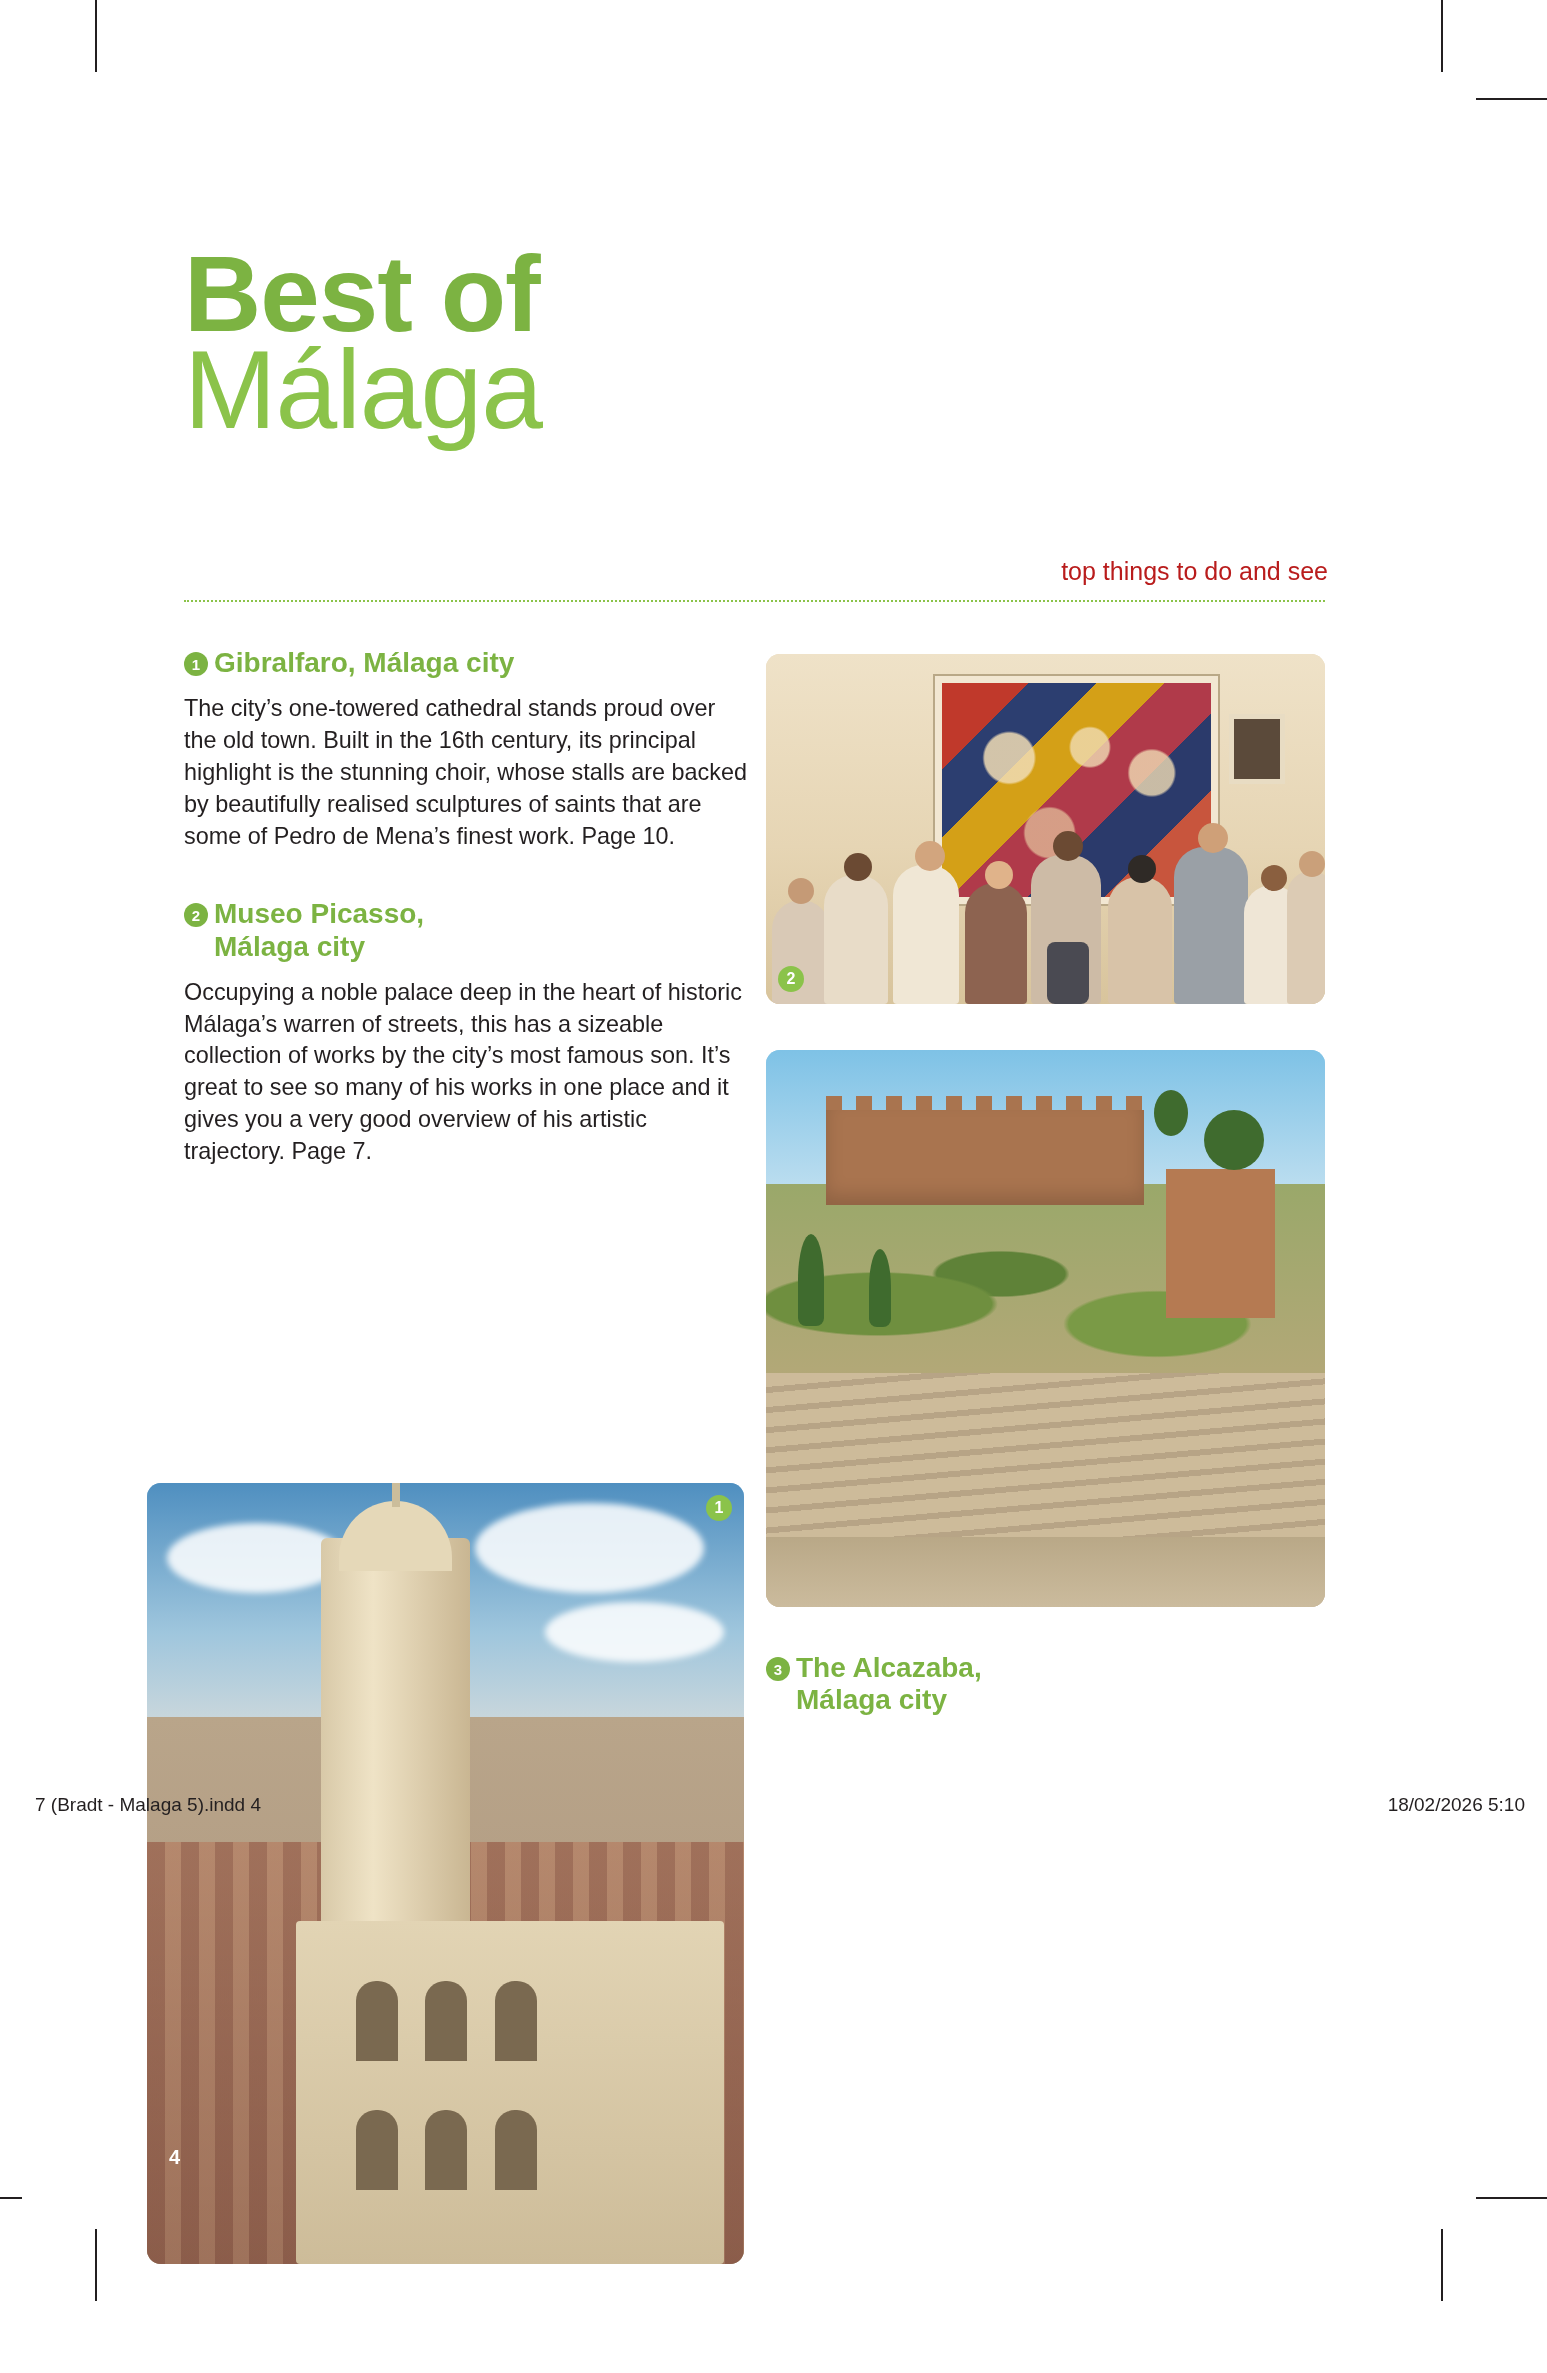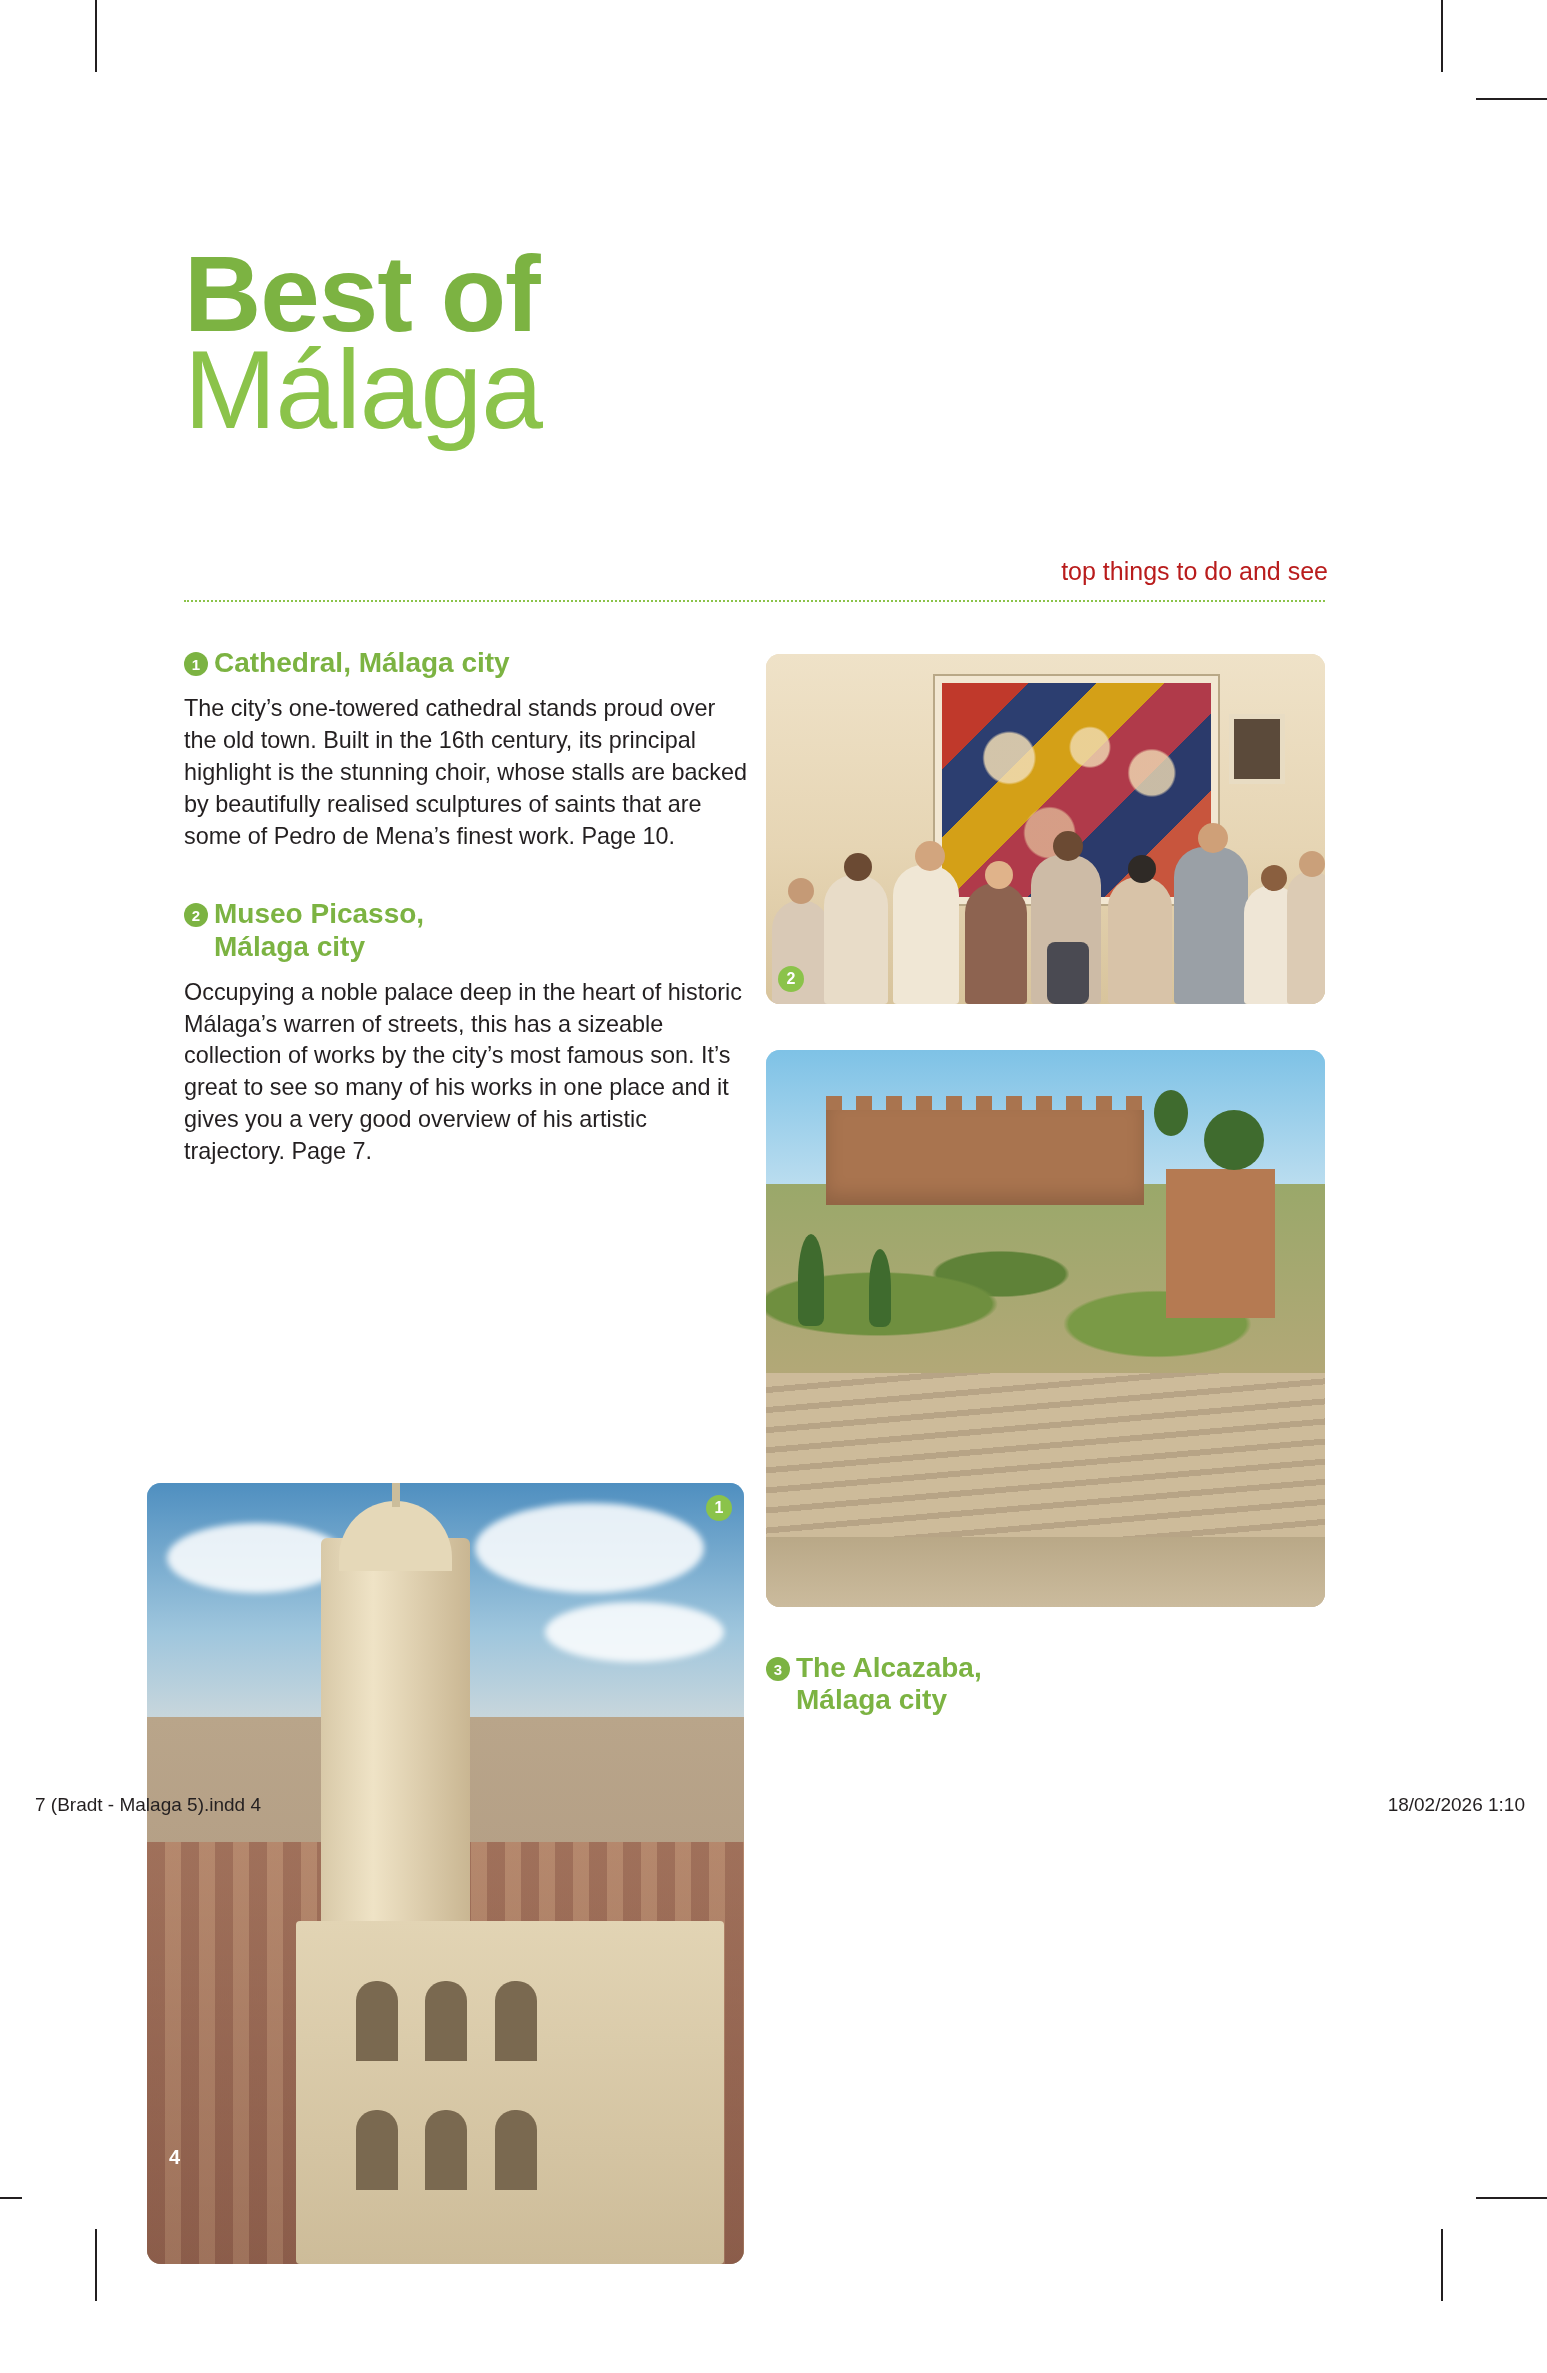--- a/index.html
+++ b/index.html
@@ -374,21 +374,21 @@
     <div class="title-line2">Málaga</div>
   </div>
 
   <div class="subtitle">top things to do and see</div>
   <div class="divider"></div>
 
   <div class="col-left">
 
     <div class="entry-head">
       <span class="bullet-num">1</span>
-      <span class="txt">Cathedral, Málaga city</span>
+      <span class="txt">Gibralfaro, Málaga city</span>
     </div>
     <p class="entry-body">The city’s one-towered cathedral stands proud over the old town. Built in the 16th century, its principal highlight is the stunning choir, whose stalls are backed by beautifully realised sculptures of saints that are some of Pedro de Mena’s finest work. Page 10.</p>
 
     <div class="gap-lg"></div>
 
     <div class="entry-head">
       <span class="bullet-num">2</span>
       <span class="txt">
         <span>Museo Picasso,</span><br>
         <span>Málaga city</span>
@@ -476,15 +476,15 @@
       <div class="arch" style="left:199px; top:60px; width:42px; height:80px;"></div>
       <div class="arch" style="left:60px; top:189px; width:42px; height:80px;"></div>
       <div class="arch" style="left:129px; top:189px; width:42px; height:80px;"></div>
       <div class="arch" style="left:199px; top:189px; width:42px; height:80px;"></div>
     </div>
     <div class="photo-badge badge-tr">1</div>
     <div style="position:absolute; left:22px; bottom:95px; color:#ffffff; font-size:20px; font-weight:bold;">4</div>
   </div>
 
   <div class="footer-left">7 (Bradt - Malaga 5).indd   4</div>
-  <div class="footer-right">18/02/2026   1:10</div>
+  <div class="footer-right">18/02/2026   5:10</div>
 </div>
 
 
 </body></html>

